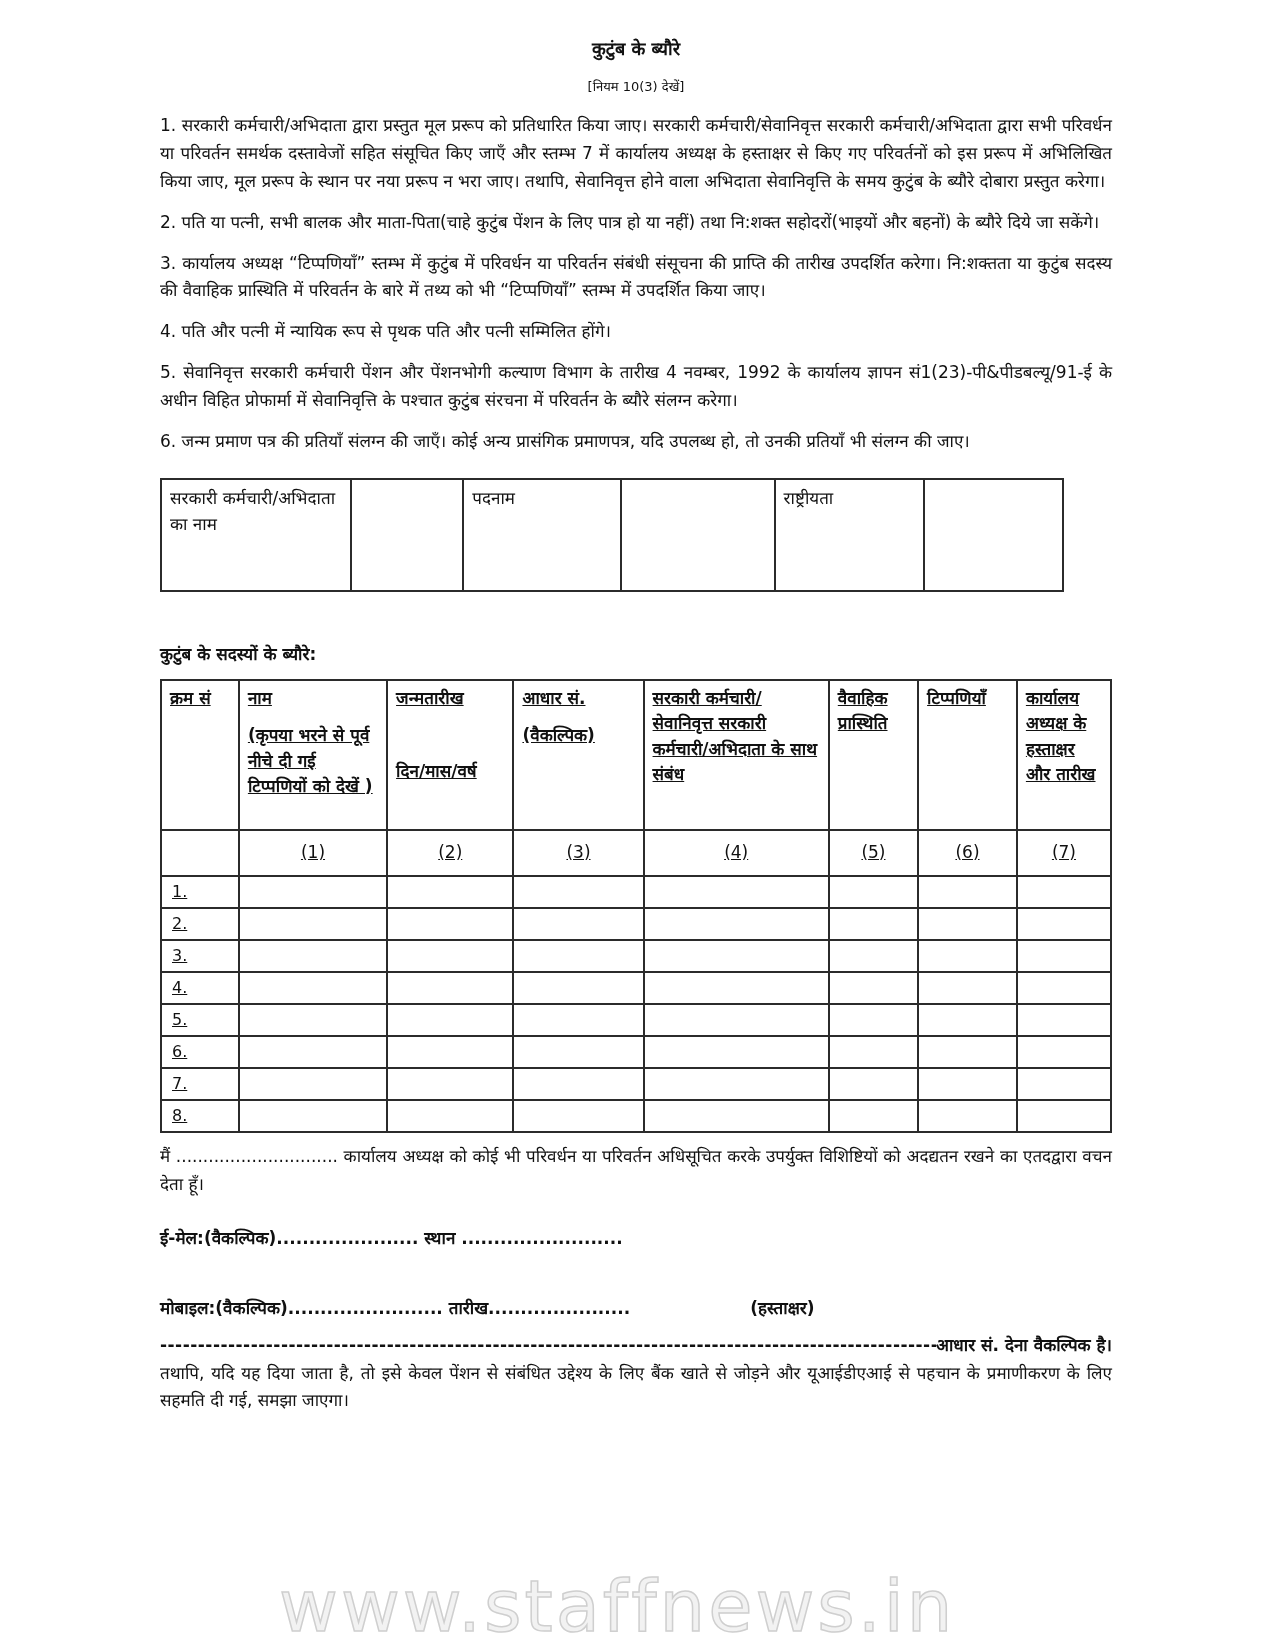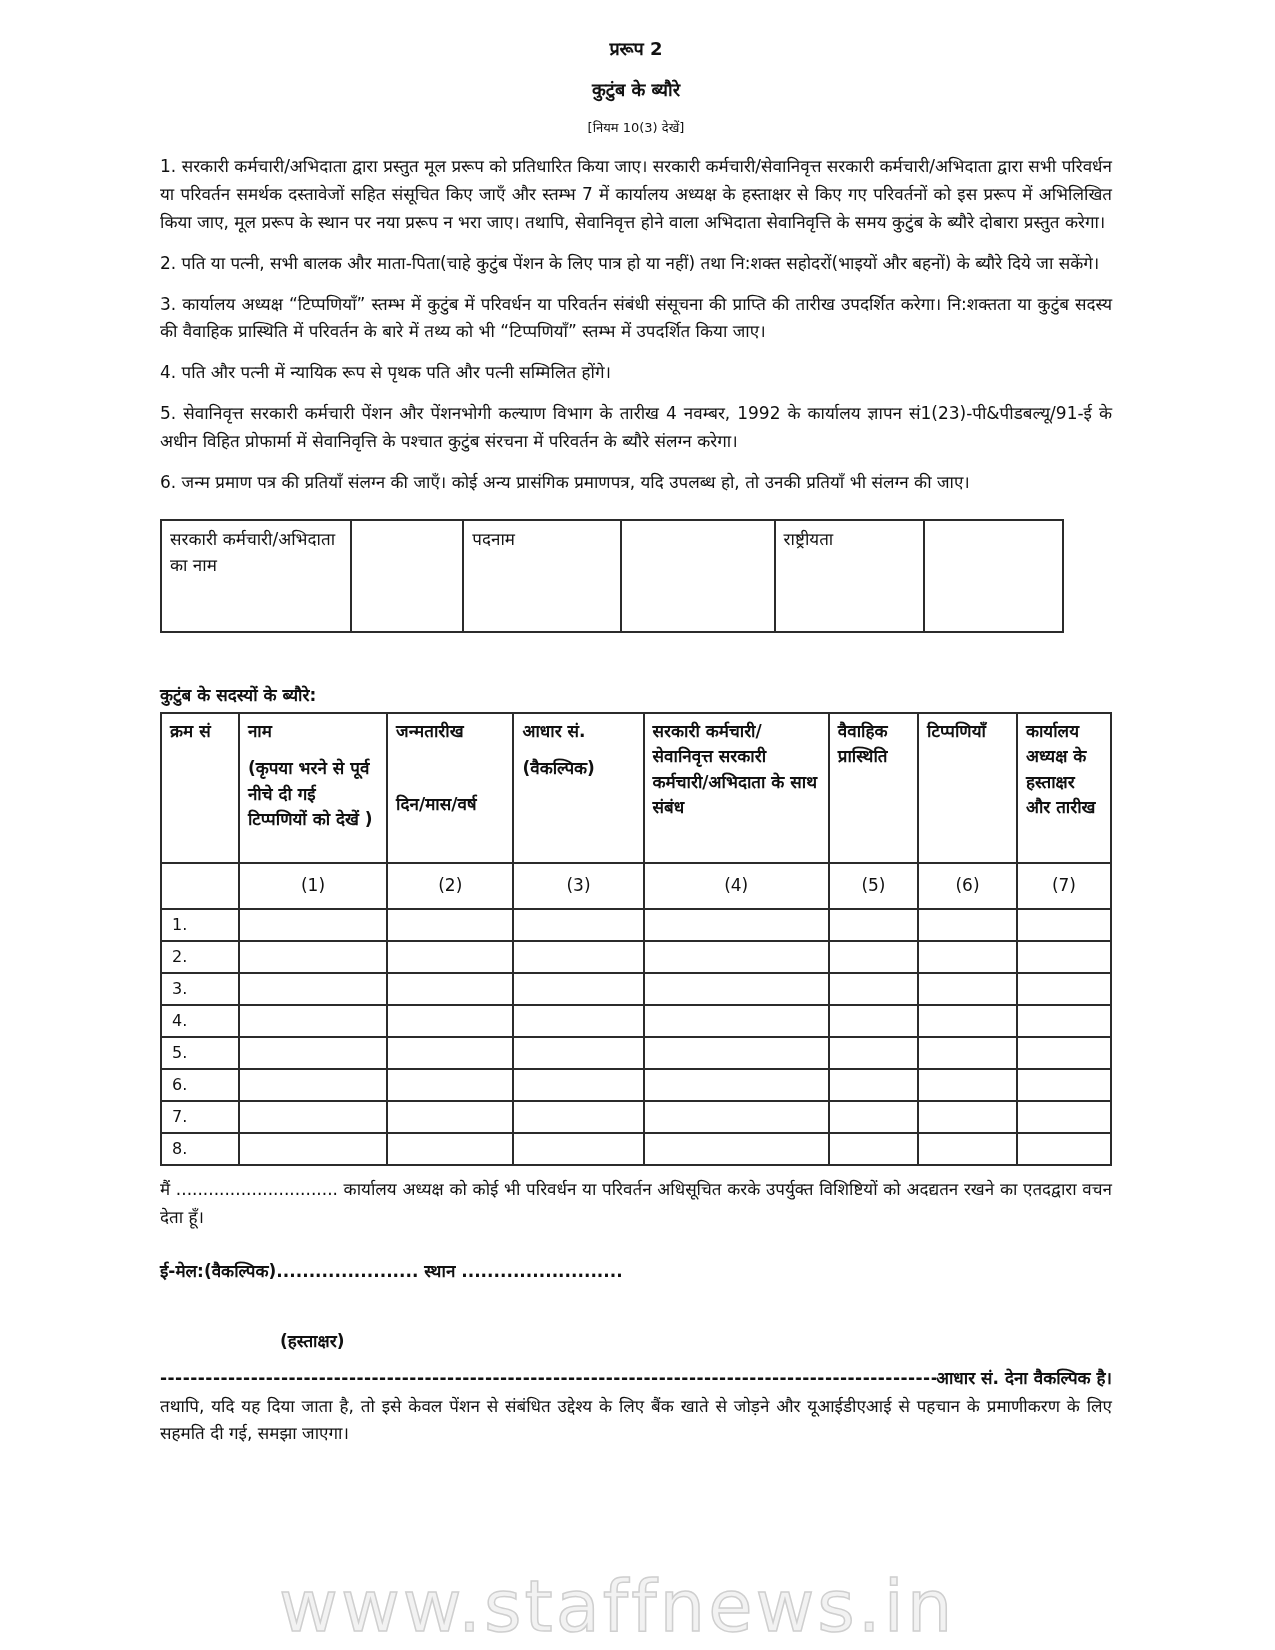--- a/index.html
+++ b/index.html
@@ -22,21 +22,21 @@
 
   table { border-collapse: collapse; table-layout: fixed; }
   td { border: 2px solid #2b2b2b; vertical-align: top; padding: 5px 8px; }
 
   .emp-table { width: 95%; margin-top: 22px; }
   .emp-table td { height: 112px; line-height: 1.55; }
   .emp-table .c-center { }
 
   .family-heading { font-weight: bold; margin-top: 50px; }
 
-  .fam-table { width: 100%; margin-top: 6px; }
+  .fam-table { width: 100%; margin-top: 14px; text-decoration: underline; }
   .fam-table td { line-height: 1.5; }
   .fam-table .hdr { font-weight: bold; height: 150px; }
   .hdr .note { display: block; margin-top: 12px; }
   .hdr .note-low { display: block; margin-top: 48px; }
   .numrow td { height: 46px; text-align: center; font-weight: normal; padding-top: 9px; }
   .bodyrow td { height: 31px; font-size: 16px; padding: 3px 10px; }
 
   .undertaking { margin-top: 10px; }
   .contact-line { font-weight: bold; margin-top: 27px; }
   .mobile-line { font-weight: bold; margin-top: 47px; display: flex; }
@@ -56,21 +56,20 @@
     font-size: 72px; font-weight: 400; letter-spacing: 3px;
     color: #f2f2f2; -webkit-text-stroke: 1.5px #cfcfcf;
     white-space: nowrap;
   }
 </style>
 </head>
 <body>
 
 <div class="page">
 
-  <div class="center heading">प्ररूप 2</div>
   <div class="center heading">कुटुंब के ब्यौरे</div>
   <div class="center subheading">[नियम 10(3) देखें]</div>
 
   <div>
     <p class="para">1. सरकारी कर्मचारी/अभिदाता द्वारा प्रस्तुत मूल प्ररूप को प्रतिधारित किया जाए। सरकारी कर्मचारी/सेवानिवृत्त सरकारी कर्मचारी/अभिदाता द्वारा सभी परिवर्धन या परिवर्तन समर्थक दस्तावेजों सहित संसूचित किए जाएँ और स्तम्भ 7 में कार्यालय अध्यक्ष के हस्ताक्षर से किए गए परिवर्तनों को इस प्ररूप में अभिलिखित किया जाए, मूल प्ररूप के स्थान पर नया प्ररूप न भरा जाए। तथापि, सेवानिवृत्त होने वाला अभिदाता सेवानिवृत्ति के समय कुटुंब के ब्यौरे दोबारा प्रस्तुत करेगा।</p>
     <p class="para">2. पति या पत्नी, सभी बालक और माता-पिता(चाहे कुटुंब पेंशन के लिए पात्र हो या नहीं) तथा नि:शक्त सहोदरों(भाइयों और बहनों) के ब्यौरे दिये जा सकेंगे।</p>
     <p class="para">3. कार्यालय अध्यक्ष “टिप्पणियाँ” स्तम्भ में कुटुंब में परिवर्धन या परिवर्तन संबंधी संसूचना की प्राप्ति की तारीख उपदर्शित करेगा। नि:शक्तता या कुटुंब सदस्य की वैवाहिक प्रास्थिति में परिवर्तन के बारे में तथ्य को भी “टिप्पणियाँ” स्तम्भ में उपदर्शित किया जाए।</p>
     <p class="para">4. पति और पत्नी में न्यायिक रूप से पृथक पति और पत्नी सम्मिलित होंगे।</p>
     <p class="para">5. सेवानिवृत्त सरकारी कर्मचारी पेंशन और पेंशनभोगी कल्याण विभाग के तारीख 4 नवम्बर, 1992 के कार्यालय ज्ञापन सं1(23)-पी&amp;पीडबल्यू/91-ई के अधीन विहित प्रोफार्मा में सेवानिवृत्ति के पश्चात कुटुंब संरचना में परिवर्तन के ब्यौरे संलग्न करेगा।</p>
     <p class="para">6. जन्म प्रमाण पत्र की प्रतियाँ संलग्न की जाएँ। कोई अन्य प्रासंगिक प्रमाणपत्र, यदि उपलब्ध हो, तो उनकी प्रतियाँ भी संलग्न की जाए।</p>
@@ -221,20 +220,21 @@
       <td></td>
     </tr>
   </tbody>
     </table>
 
   <p class="para undertaking">मैं .............................. कार्यालय अध्यक्ष को कोई भी परिवर्धन या परिवर्तन अधिसूचित करके उपर्युक्त विशिष्टियों को अदद्यतन रखने का एतदद्वारा वचन देता हूँ।</p>
 
   <div class="contact-line">ई-मेल:(वैकल्पिक)......................  स्थान .........................</div>
 
   <div class="mobile-line">
+    <span>मोबाइल:(वैकल्पिक)........................  तारीख......................</span>
     <span class="sig">(हस्ताक्षर)</span>
   </div>
 
   <div class="sep-line">
     <span class="dashes">--------------------------------------------------------------------------------------------------------------------------------------------</span>
     <span class="opt">आधार  सं.  देना  वैकल्पिक  है।</span>
   </div>
 
   <p class="para consent">तथापि, यदि यह दिया जाता है, तो इसे केवल पेंशन से संबंधित उद्देश्य के लिए बैंक खाते से जोड़ने और यूआईडीएआई से पहचान के प्रमाणीकरण के लिए सहमति दी गई, समझा जाएगा।</p>
 

